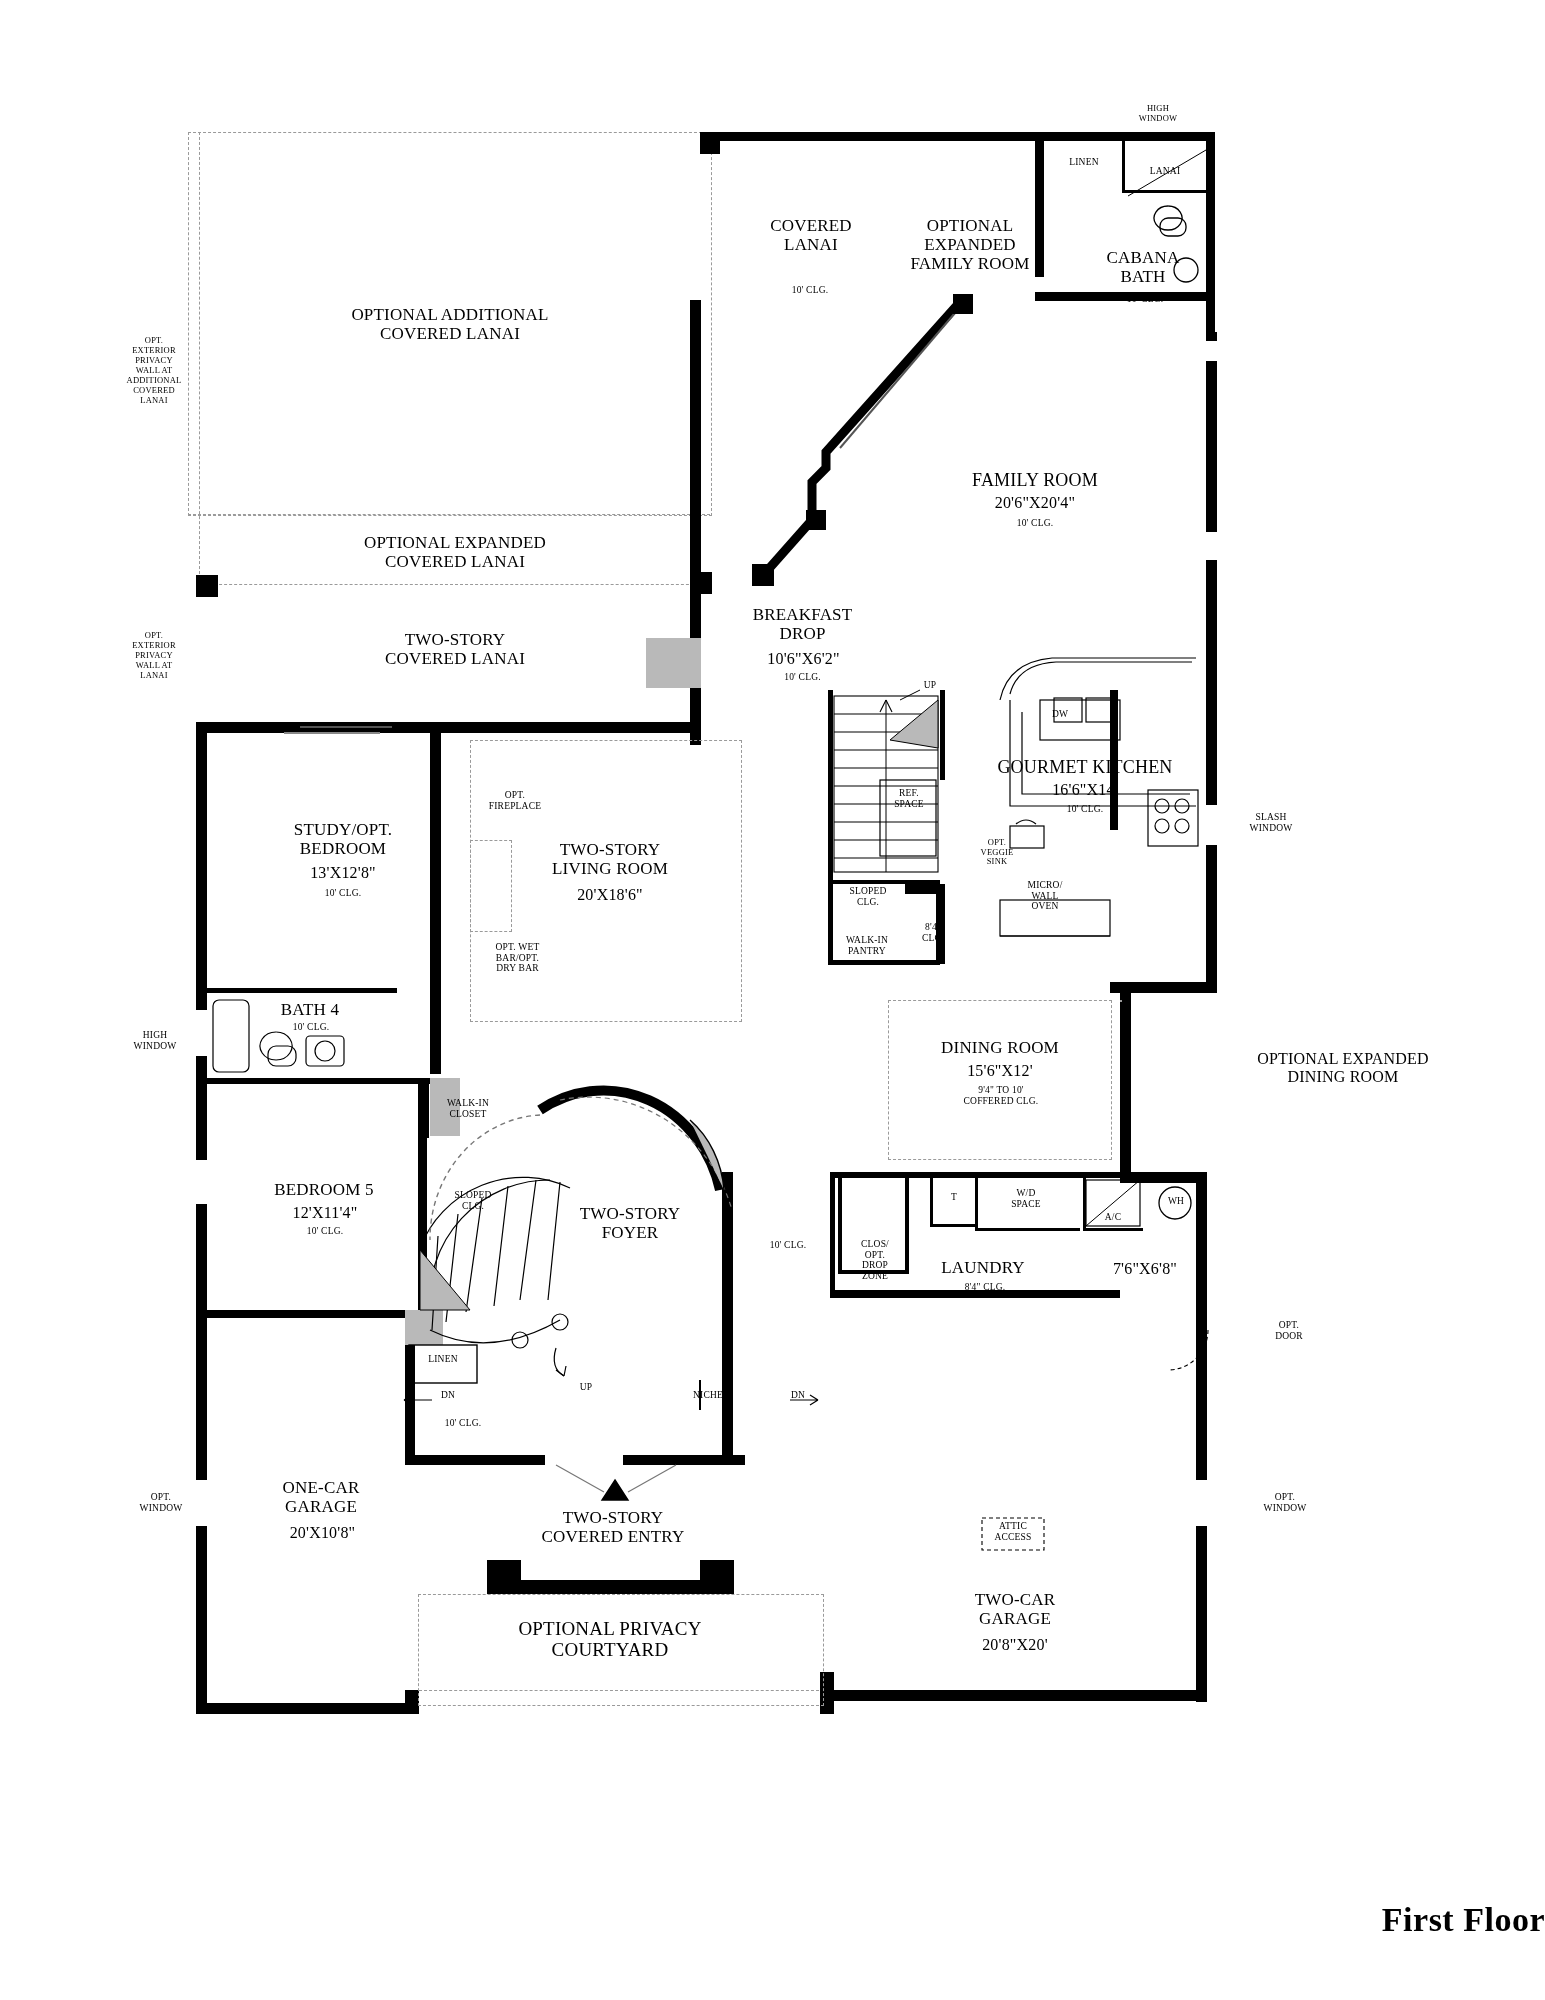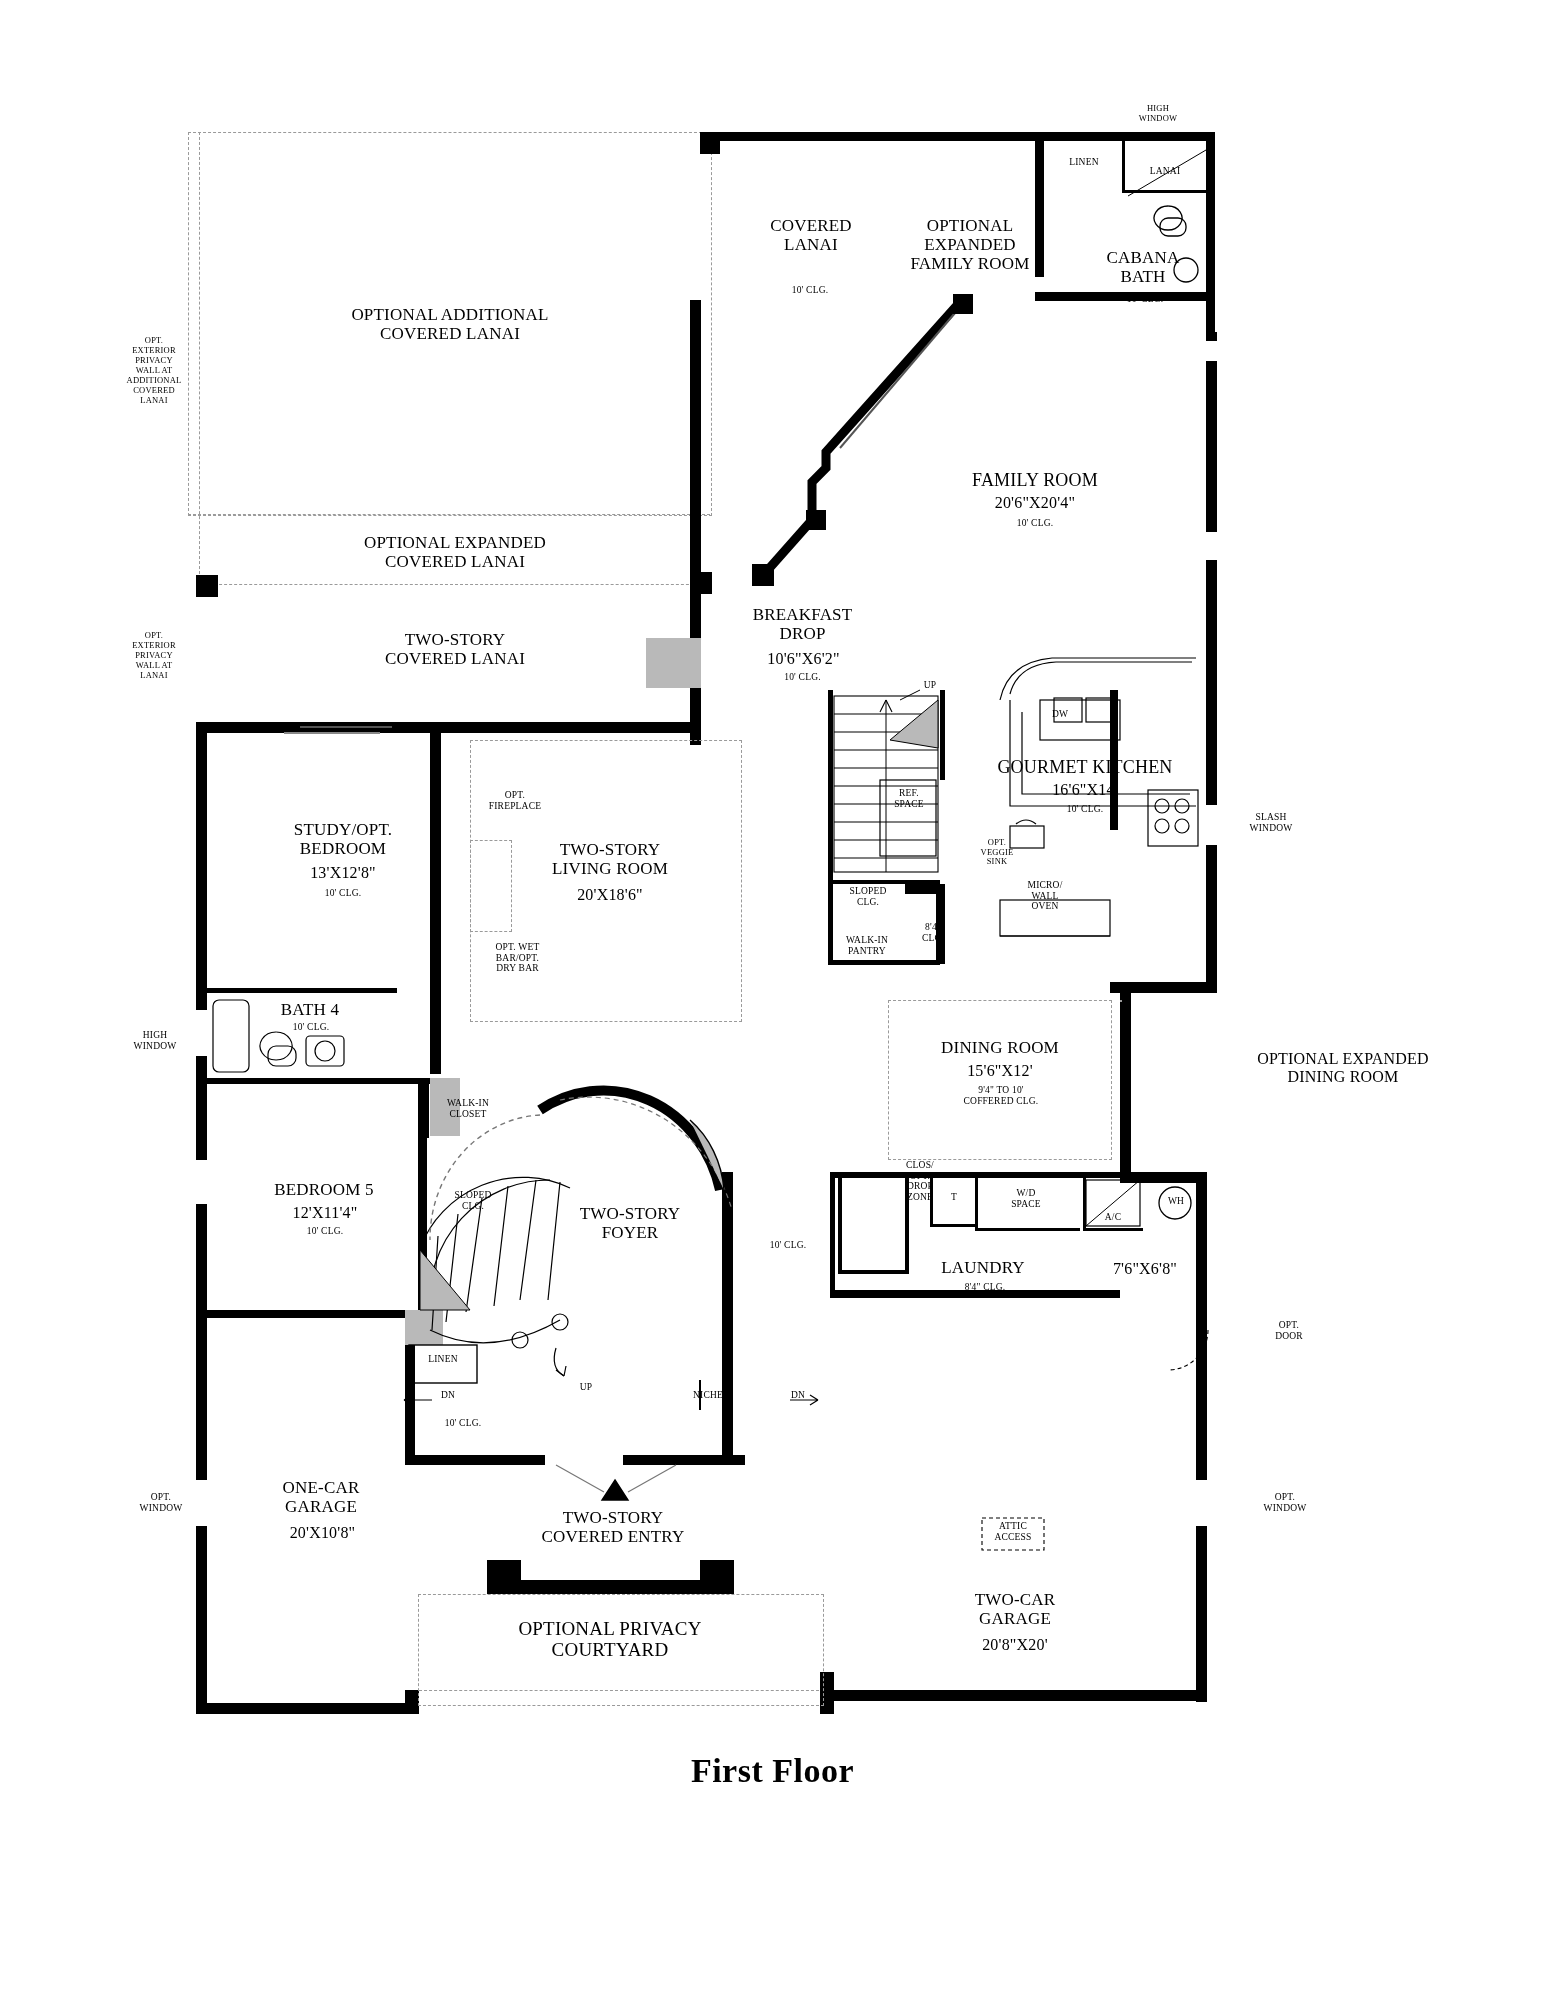--- a/index.html
+++ b/index.html
@@ -401,21 +401,21 @@
   <div class="lbl xs" style="left:748px;top:1240px;width:80px;">10' CLG.</div>
 
   <div class="lbl" style="left:900px;top:1038px;width:200px;font-size:17px;">DINING ROOM</div>
   <div class="lbl" style="left:920px;top:1062px;width:160px;font-size:16px;">15'6"X12'</div>
   <div class="lbl xs" style="left:915px;top:1085px;width:172px;white-space:pre-line;">9'4" TO 10'
 COFFERED CLG.</div>
 
   <div class="lbl rm-name" style="left:1228px;top:1050px;width:230px;font-size:16px;white-space:pre-line;">OPTIONAL EXPANDED
 DINING ROOM</div>
 
-  <div class="lbl xs" style="left:843px;top:1160px;width:64px;white-space:pre-line;margin-left:45px;">CLOS/
+  <div class="lbl xs" style="left:843px;top:1239px;width:64px;white-space:pre-line;">CLOS/
 OPT.
 DROP
 ZONE</div>
   <div class="lbl xs" style="left:934px;top:1192px;width:40px;">T</div>
   <div class="lbl xs" style="left:986px;top:1188px;width:80px;white-space:pre-line;">W/D
 SPACE</div>
   <div class="lbl xs" style="left:1090px;top:1212px;width:46px;">A/C</div>
   <div class="lbl xs" style="left:1157px;top:1196px;width:38px;">WH</div>
   <div class="lbl" style="left:1090px;top:1260px;width:110px;font-size:16px;">7'6"X6'8"</div>
 
@@ -445,17 +445,17 @@
 
   <div class="lbl" style="left:930px;top:1590px;width:170px;font-size:17px;white-space:pre-line;">TWO-CAR
 GARAGE</div>
   <div class="lbl" style="left:940px;top:1636px;width:150px;font-size:16px;">20'8"X20'</div>
 
   <div class="lbl" style="left:508px;top:1508px;width:210px;font-size:17px;white-space:pre-line;">TWO-STORY
 COVERED ENTRY</div>
   <div class="lbl" style="left:495px;top:1618px;width:230px;font-size:19px;white-space:pre-line;">OPTIONAL PRIVACY
 COURTYARD</div>
 
-  <div class="ttl" style="top:1752px;">
+  <div class="ttl" style="top:1901px;text-align:right;">
     <div class="t1">First Floor</div>
   </div>
 
 </div>
 
 </body></html>

